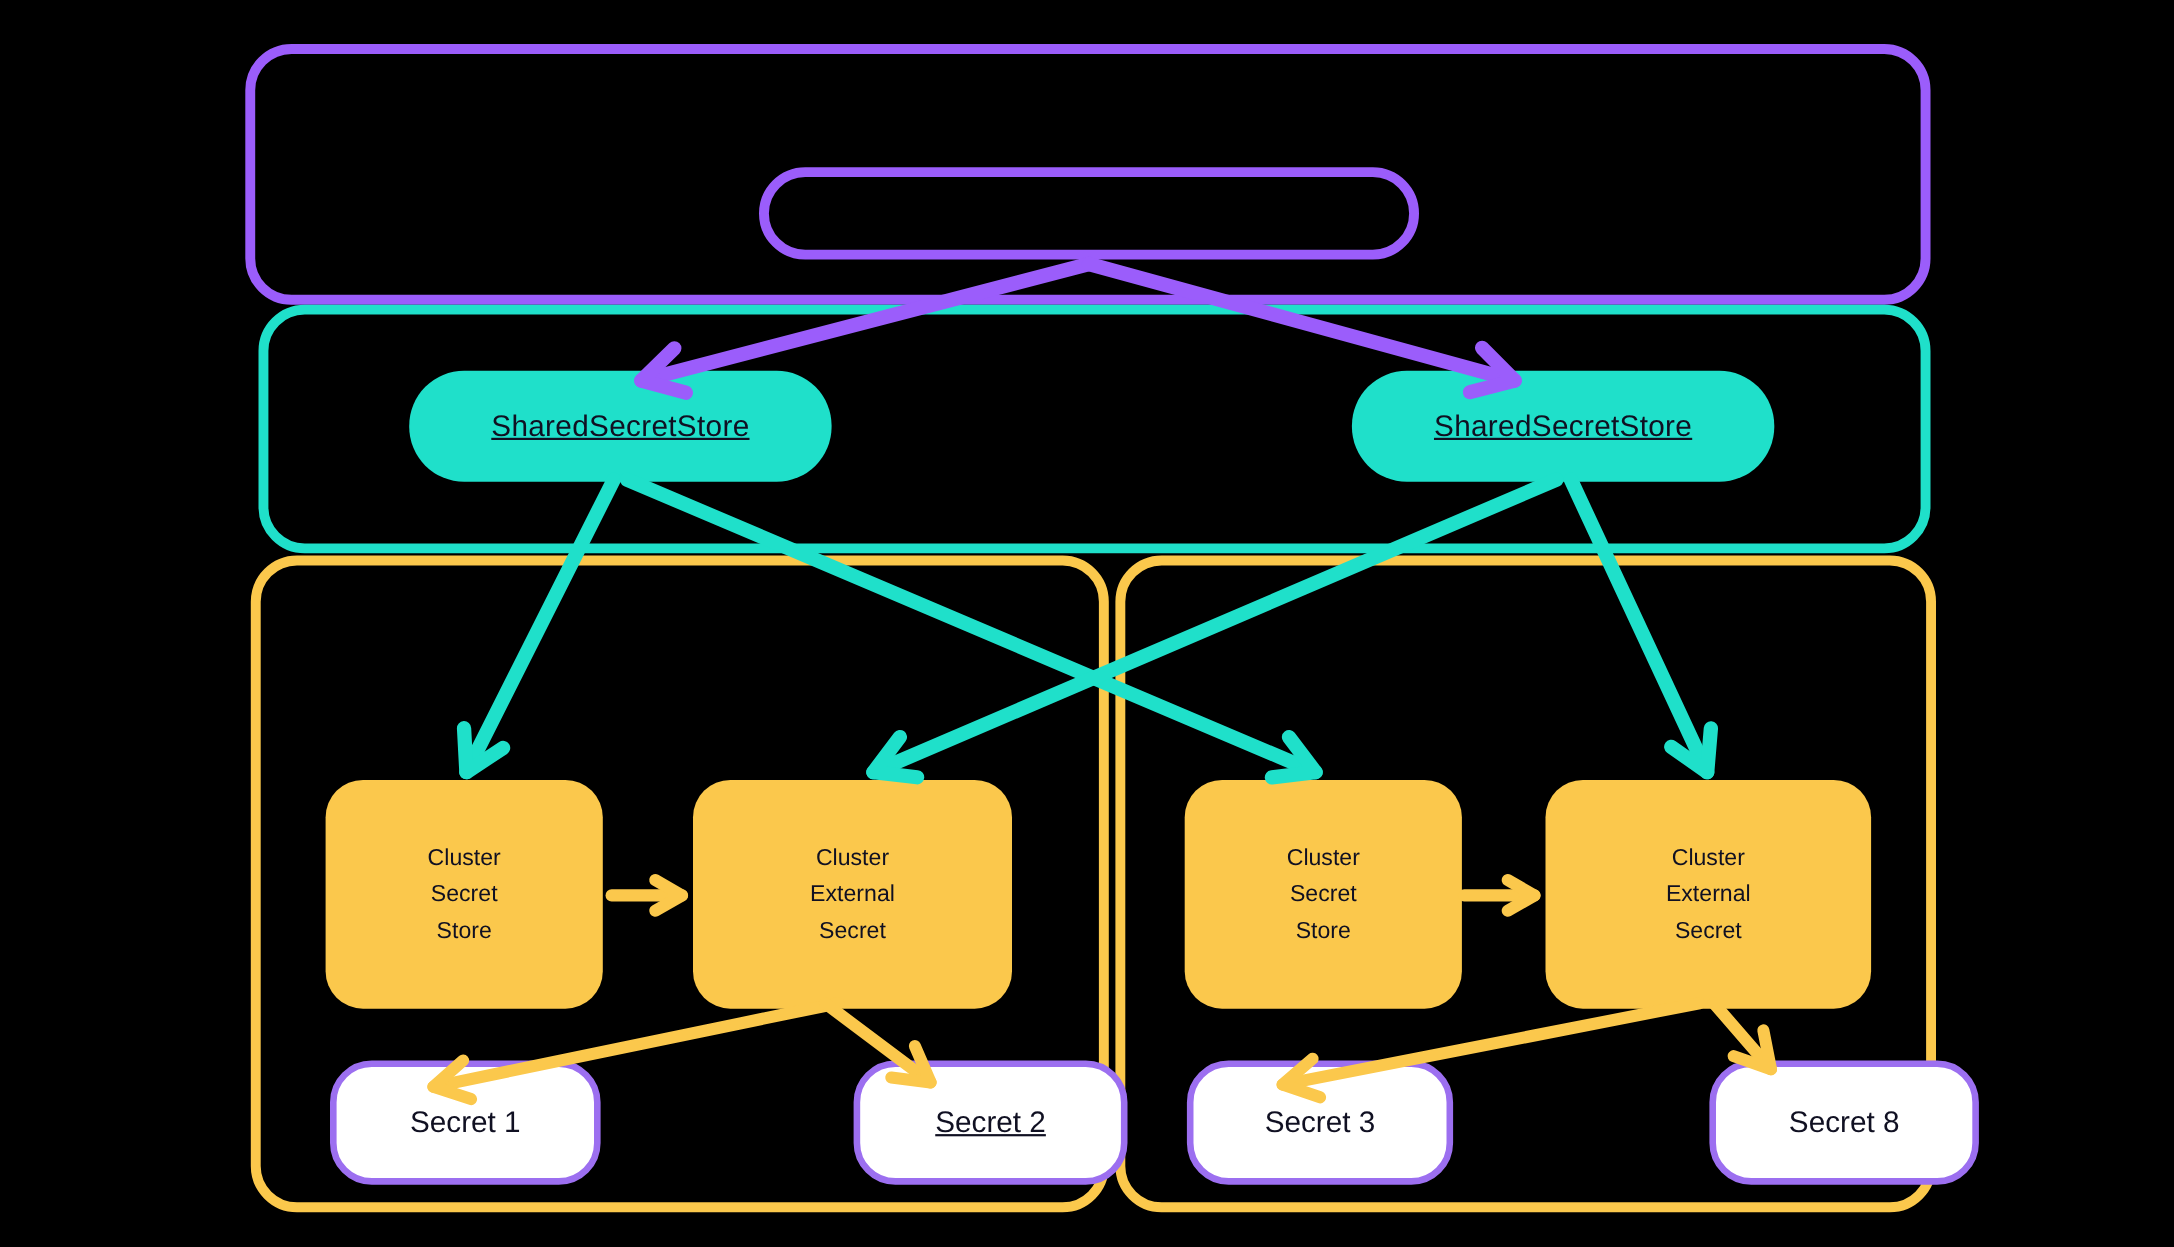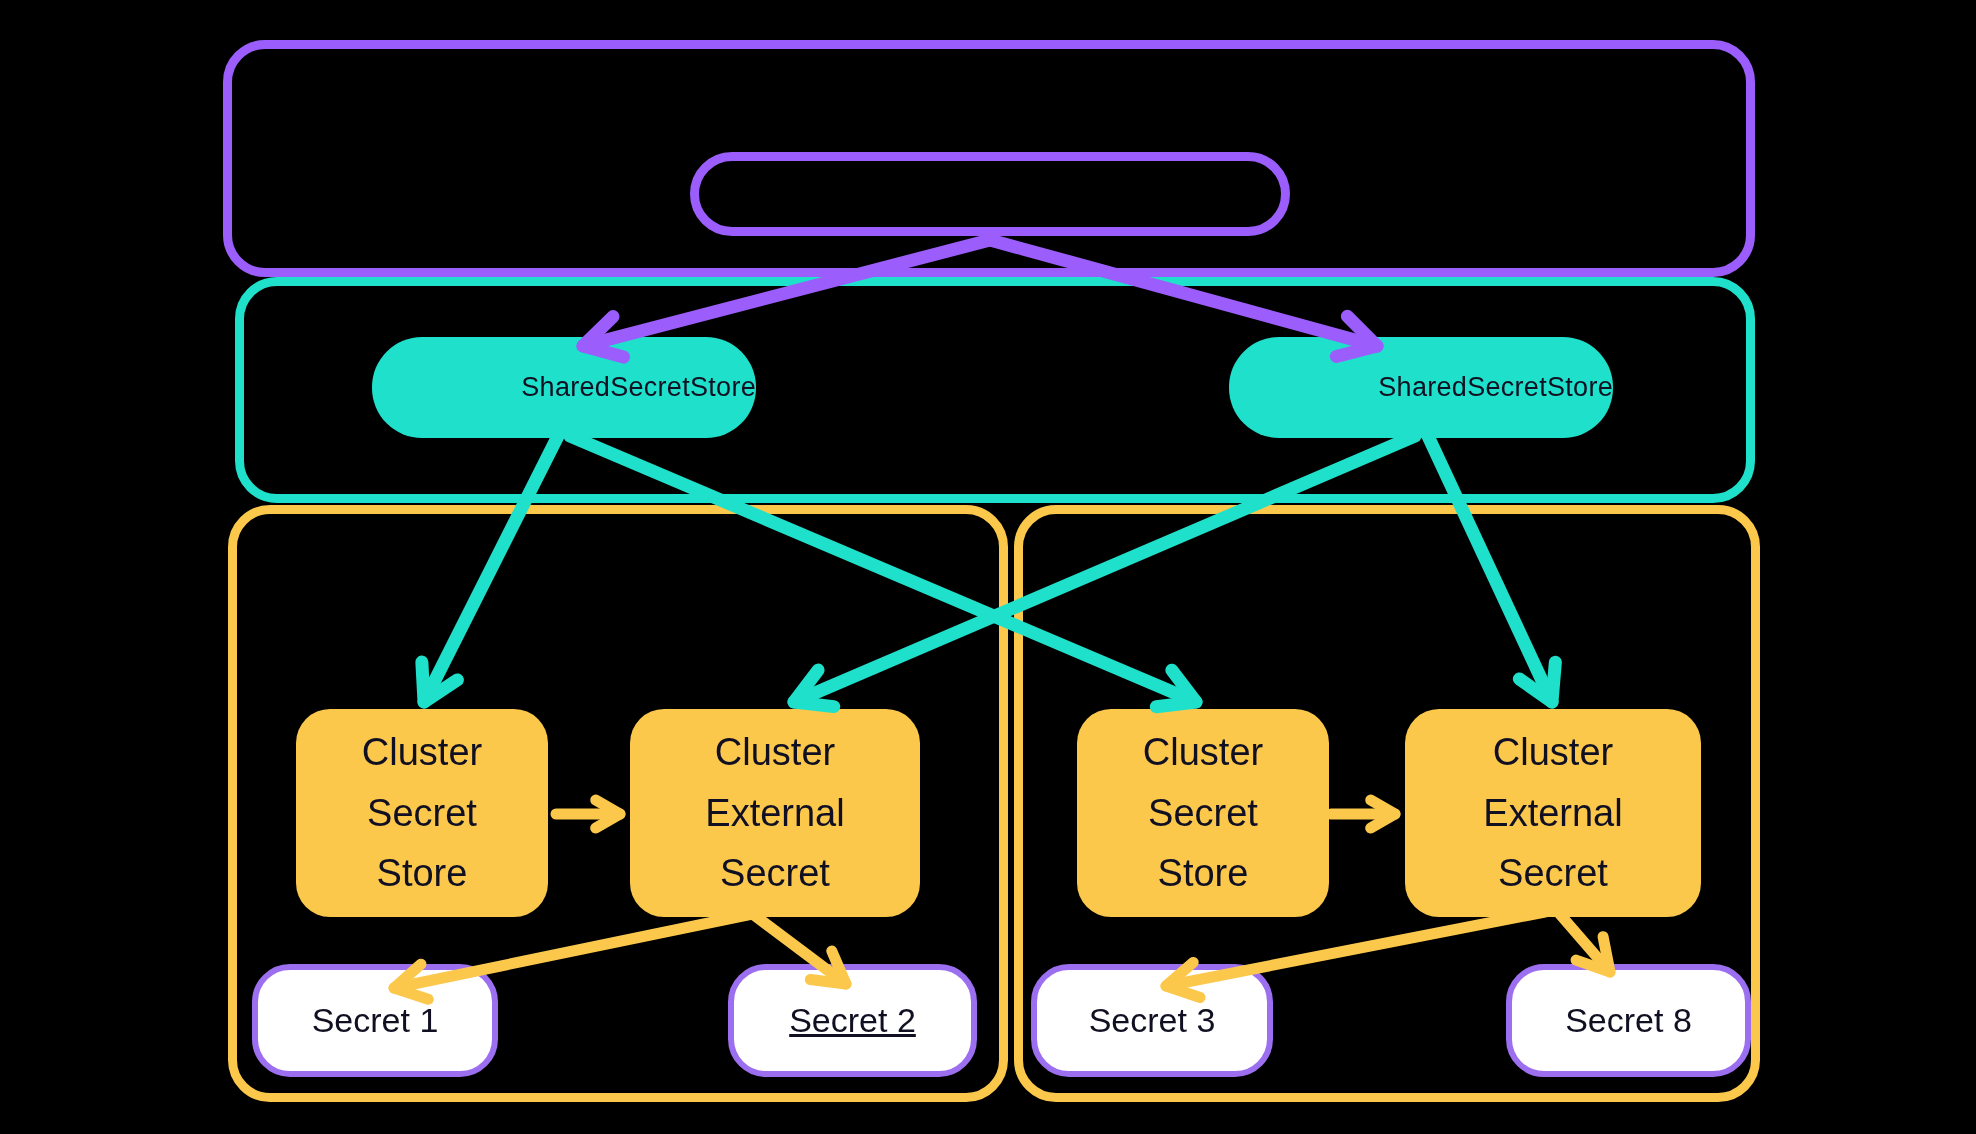--- a/index.html
+++ b/index.html
@@ -20,32 +20,32 @@
   .abs{position:absolute;box-sizing:border-box;}
   .container{border-radius:42px;background:transparent;}
   .c-purple{border:9px solid var(--purple);}
   .c-teal{border:9px solid var(--teal);}
   .c-yellow{border:9px solid var(--yellow);}
   .inner-pill{
     border:9px solid var(--purple);border-radius:46px;background:transparent;
   }
   .sss-pill{
     background:var(--teal);border-radius:50px;
-    display:flex;align-items:center;justify-content:flex-end;
-    font-size:27px;font-weight:500;letter-spacing:0.3px;
+    display:flex;align-items:center;justify-content:center;
+    font-size:27px;font-weight:500;letter-spacing:0.3px;text-decoration:underline;
   }
   .cluster-box{
     background:var(--yellow);border-radius:34px;
     display:flex;flex-direction:column;align-items:center;justify-content:center;
-    font-size:38px;line-height:1.6;font-weight:500;text-align:center;
+    font-size:21px;line-height:1.6;font-weight:500;text-align:center;
   }
   .secret-box{
     background:var(--secret_bg);border:6px solid var(--secret_border);border-radius:38px;
     display:flex;align-items:center;justify-content:center;
-    font-size:34px;font-weight:500;
+    font-size:27px;font-weight:500;margin-left:48px;
   }
   .arrows{position:absolute;left:0;top:0;width:1976px;height:1134px;pointer-events:none;}
   .arrow{fill:none;stroke-linecap:round;stroke-linejoin:round;}
   .arrow.purple{stroke:var(--purple);}
   .arrow.teal{stroke:var(--teal);}
   .arrow.yellow{stroke:var(--yellow);}
 </style>
 </head>
 <body>
 

